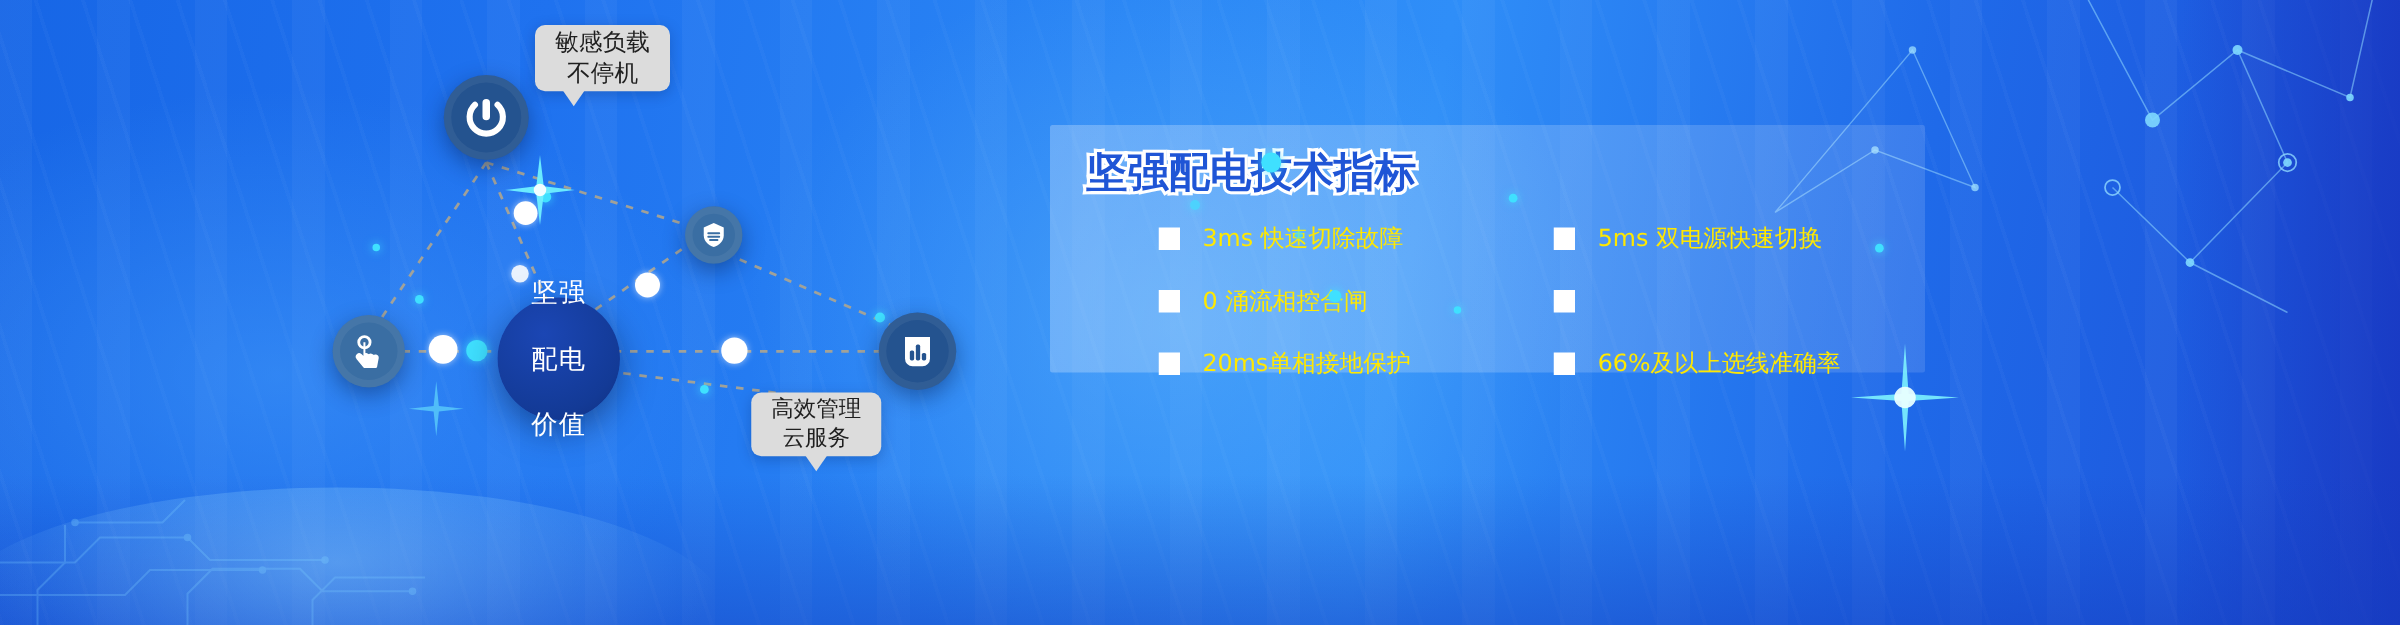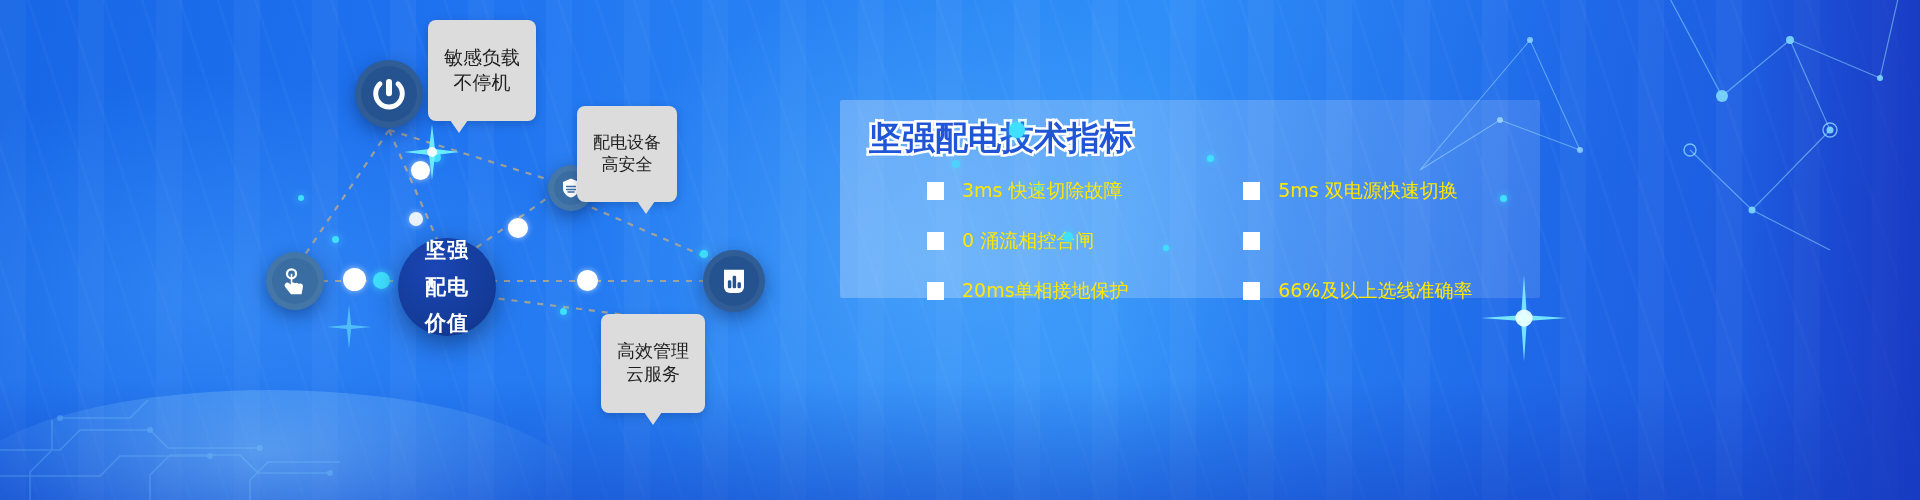--- a/index.html
+++ b/index.html
@@ -66,33 +66,33 @@
     display:flex;align-items:center;justify-content:center;
     background:#24538f;
     box-shadow:0 6px 18px rgba(6,30,80,.45), inset 0 0 0 6px rgba(255,255,255,.06);
   }
   .icon-circle.light{background:#3a6ea3;}
   .icon-circle svg{display:block;}
 
   .hub{
     position:absolute;border-radius:50%;
     background:radial-gradient(circle at 38% 30%,#1b46b4,#133a96 70%,#0f2f80 100%);
-    display:flex;align-items:center;justify-content:space-between;flex-direction:column;
-    color:#fff;font-weight:bold;line-height:1.18;letter-spacing:1px;
+    display:flex;align-items:center;justify-content:center;flex-direction:column;
+    color:#fff;font-weight:normal;line-height:1.18;letter-spacing:1px;
     box-shadow:0 8px 26px rgba(5,25,70,.5);
+    gap:28px;
   }
   .hub span{display:block;text-align:center;}
 
   
   .callout{
     position:absolute;background:#dcdcdc;border-radius:8px;
     color:#1f1f1f;text-align:center;line-height:1.3;
-    padding:26px 16px;box-shadow:0 3px 10px rgba(0,30,90,.25);
+    padding:2px 16px;box-shadow:0 3px 10px rgba(0,30,90,.25);
     white-space:nowrap;
-    font-family:Liberation Serif, serif;
   }
   .callout .l{display:block;}
   .callout::after{
     content:"";position:absolute;width:0;height:0;
     border-left:9px solid transparent;border-right:9px solid transparent;
     border-top:13px solid #dcdcdc;
   }
   .callout.tail-bl::after{left:22px;bottom:-12px;}
   .callout.tail-br::after{right:22px;bottom:-12px;}
   .callout.tail-bc::after{left:50%;margin-left:-9px;bottom:-12px;}
@@ -251,24 +251,20 @@
       <span>坚强</span>
       <span>配电</span>
       <span>价值</span>
     </div>
 
     <div class="callout tail-bl" style="left:428px;top:20px;font-size:19px;">
       <span class="l">敏感负载</span>
       <span class="l">不停机</span>
     </div>
 
-    <div class="callout tail-br" style="left:577px;top:106px;font-size:17px;">
-      <span class="l">配电设备</span>
-      <span class="l">高安全</span>
-    </div>
 
 
     <div class="callout tail-bc" style="left:601px;top:314px;font-size:18px;">
       <span class="l">高效管理</span>
       <span class="l">云服务</span>
     </div>
   </div>
 
   <div class="panel" style="left:840px;top:100px;width:700px;height:198px;"></div>
 

